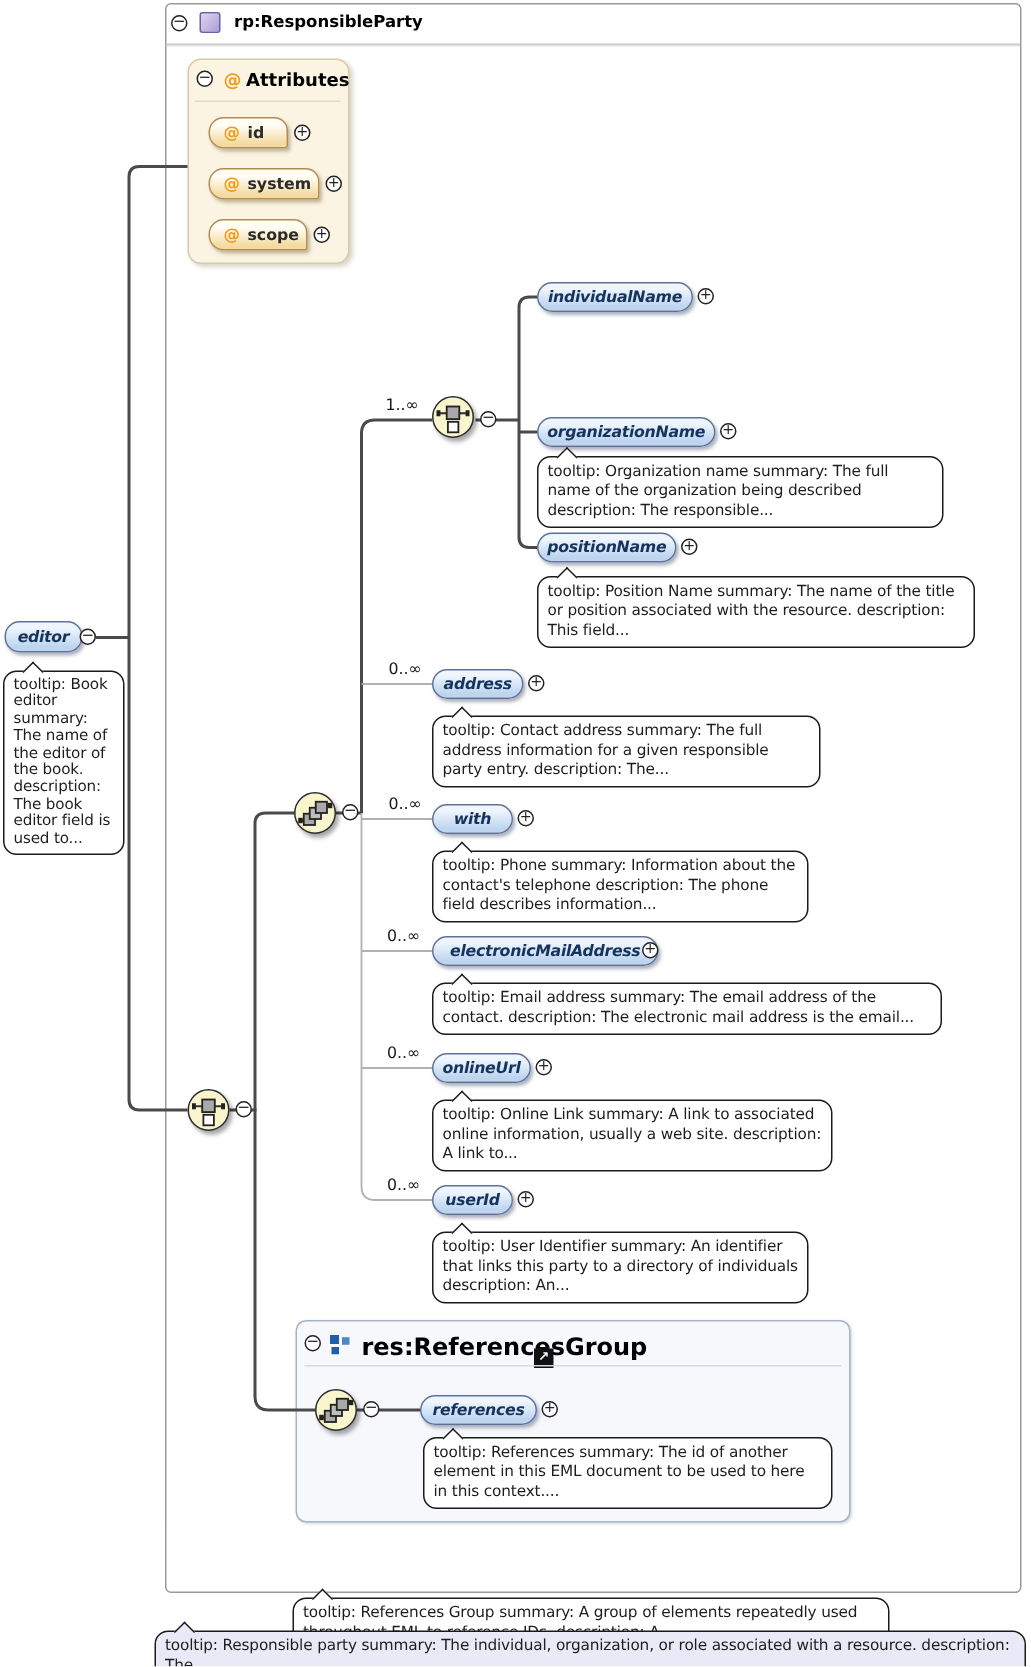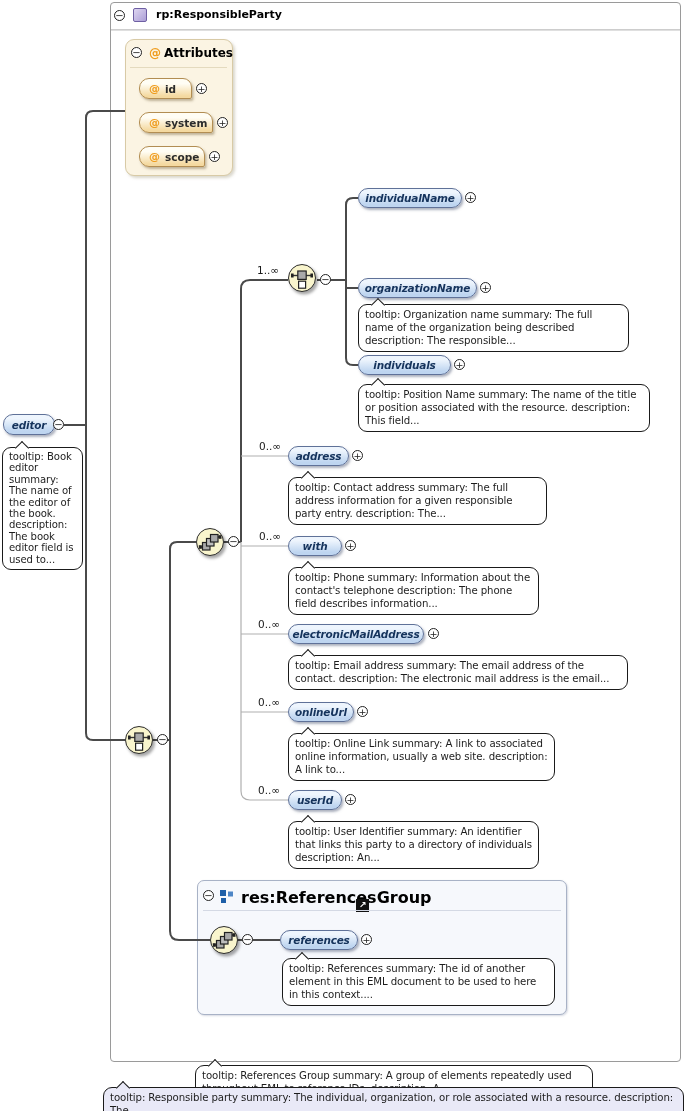--- a/index.html
+++ b/index.html
@@ -194,33 +194,33 @@
   <span class="occ" style="left:258px;top:696px">0..∞</span>
   <span class="occ" style="left:258px;top:784px">0..∞</span>
 
   <div class="el-pill" style="left:358px;top:188px;width:104px">individualName</div>
   <span class="circ plus" style="left:465px;top:192px"></span>
 
   <div class="el-pill" style="left:358px;top:278px;width:119px">organizationName</div>
   <span class="circ plus" style="left:480px;top:282px"></span>
   <div class="tt" style="left:358px;top:304px;width:271px">tooltip: Organization name summary: The full name of the organization being described description: The responsible...</div>
 
-  <div class="el-pill" style="left:358px;top:355px;width:93px">individuals</div>
+  <div class="el-pill" style="left:358px;top:355px;width:93px">positionName</div>
   <span class="circ plus" style="left:454px;top:359px"></span>
   <div class="tt" style="left:358px;top:384px;width:292px">tooltip: Position Name summary: The name of the title or position associated with the resource. description: This field...</div>
 
   <div class="el-pill" style="left:288px;top:446px;width:61px">address</div>
   <span class="circ plus" style="left:352px;top:450px"></span>
   <div class="tt" style="left:288px;top:477px;width:259px">tooltip: Contact address summary: The full address information for a given responsible party entry. description: The...</div>
 
   <div class="el-pill" style="left:288px;top:536px;width:54px">with</div>
   <span class="circ plus" style="left:345px;top:540px"></span>
   <div class="tt" style="left:288px;top:567px;width:251px">tooltip: Phone summary: Information about the contact's telephone description: The phone field describes information...</div>
 
-  <div class="el-pill" style="left:288px;top:624px;width:136px">electronicMailAddress</div>
+  <div class="el-pill" style="left:288px;top:624px;width:151px">electronicMailAddress</div>
   <span class="circ plus" style="left:428px;top:628px"></span>
   <div class="tt" style="left:288px;top:655px;width:340px">tooltip: Email address summary: The email address of the contact. description: The electronic mail address is the email...</div>
 
   <div class="el-pill" style="left:288px;top:702px;width:66px">onlineUrl</div>
   <span class="circ plus" style="left:357px;top:706px"></span>
   <div class="tt" style="left:288px;top:733px;width:267px">tooltip: Online Link summary: A link to associated online information, usually a web site. description: A link to...</div>
 
   <div class="el-pill" style="left:288px;top:790px;width:54px">userId</div>
   <span class="circ plus" style="left:345px;top:794px"></span>
   <div class="tt" style="left:288px;top:821px;width:251px">tooltip: User Identifier summary: An identifier that links this party to a directory of individuals description: An...</div>

